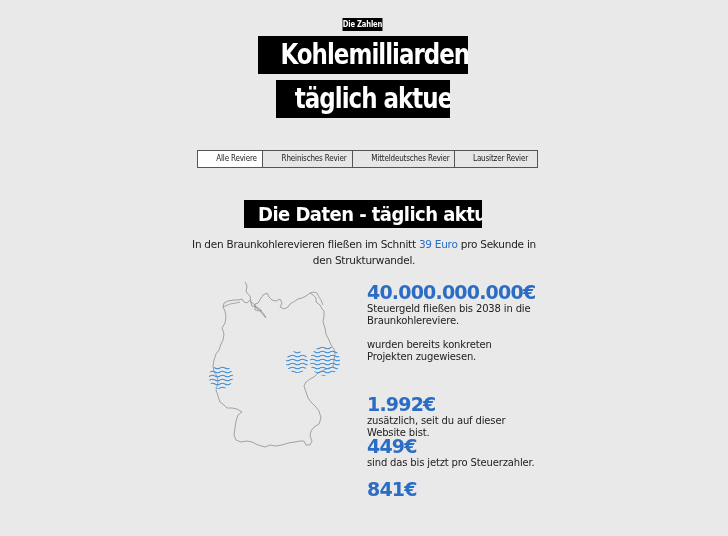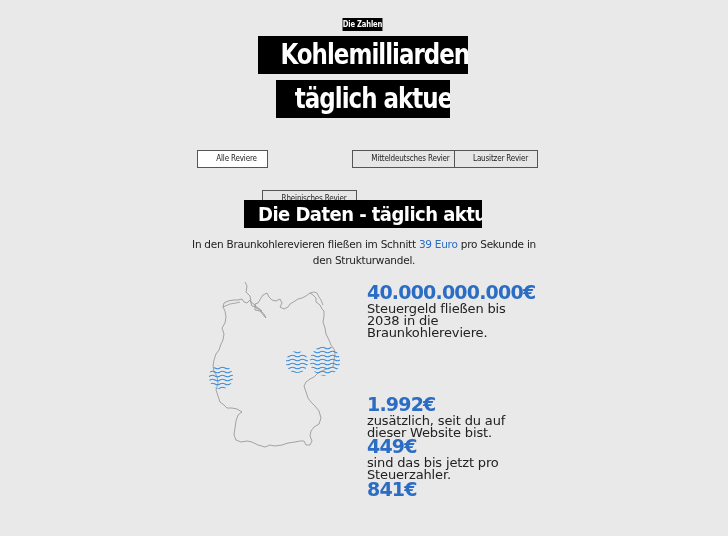--- a/index.html
+++ b/index.html
@@ -134,41 +134,41 @@
     color: #2b6cc4;
     font-family: "DejaVu Sans", sans-serif;
     font-weight: bold;
     font-size: 19px;
     line-height: 20px;
     letter-spacing: -0.8px;
     white-space: nowrap;
   }
   .stat-desc {
     font-family: "DejaVu Sans", sans-serif;
-    font-size: 13px;
+    font-size: 10px;
     line-height: 12px;
     color: #222;
     letter-spacing: -0.15px;
     margin-top: 1px;
     width: 170px;
   }
 </style>
 </head>
 <body>
 
 <div class="page">
 
   <div class="kicker">Die Zahlen</div>
 
   <div class="title-line title-1"><span>Kohlemilliarden -</span></div>
   <div class="title-line title-2"><span>täglich aktuell</span></div>
 
   <div class="filters">
     <div class="filter-btn active" style="left:0;width:60px;"><span>Alle Reviere</span></div>
-    <div class="filter-btn" style="left:65px;width:84px;margin-top:40px;"><span>Rheinisches Revier</span></div>
+    <div class="filter-btn" style="left:65px;width:84px;"><span>Rheinisches Revier</span></div>
     <div class="filter-btn" style="left:155px;width:96px;"><span>Mitteldeutsches Revier</span></div>
     <div class="filter-btn" style="left:257px;width:73px;"><span>Lausitzer Revier</span></div>
   </div>
 
   <div class="section-title"><span>Die Daten - täglich aktuell</span></div>
 
   <div class="intro"><span>In den Braunkohlerevieren fließen im Schnitt </span><span class="hl">39 Euro</span><span> pro Sekunde in den Strukturwandel.</span></div>
 
   <svg class="map" viewBox="0 0 150 175" xmlns="http://www.w3.org/2000/svg">
     <defs>
@@ -195,20 +195,21 @@
     <circle cx="97" cy="84" r="11" fill="url(#waves)"></circle>
     <circle cx="125" cy="83" r="15" fill="url(#waves)"></circle>
   </svg>
 
   <div class="stats">
     <div class="stat" style="top:0;">
       <div class="stat-value">40.000.000.000€</div>
       <div class="stat-desc">Steuergeld fließen bis 2038 in die Braunkohlereviere.</div>
     </div>
     <div class="stat" style="top:56px;">
+      <div class="stat-desc">wurden bereits konkreten Projekten zugewiesen.</div>
     </div>
     <div class="stat" style="top:112px;">
       <div class="stat-value">1.992€</div>
       <div class="stat-desc">zusätzlich, seit du auf dieser Website bist.</div>
     </div>
     <div class="stat" style="top:154px;">
       <div class="stat-value">449€</div>
       <div class="stat-desc">sind das bis jetzt pro Steuerzahler.</div>
     </div>
     <div class="stat" style="top:197px;">

